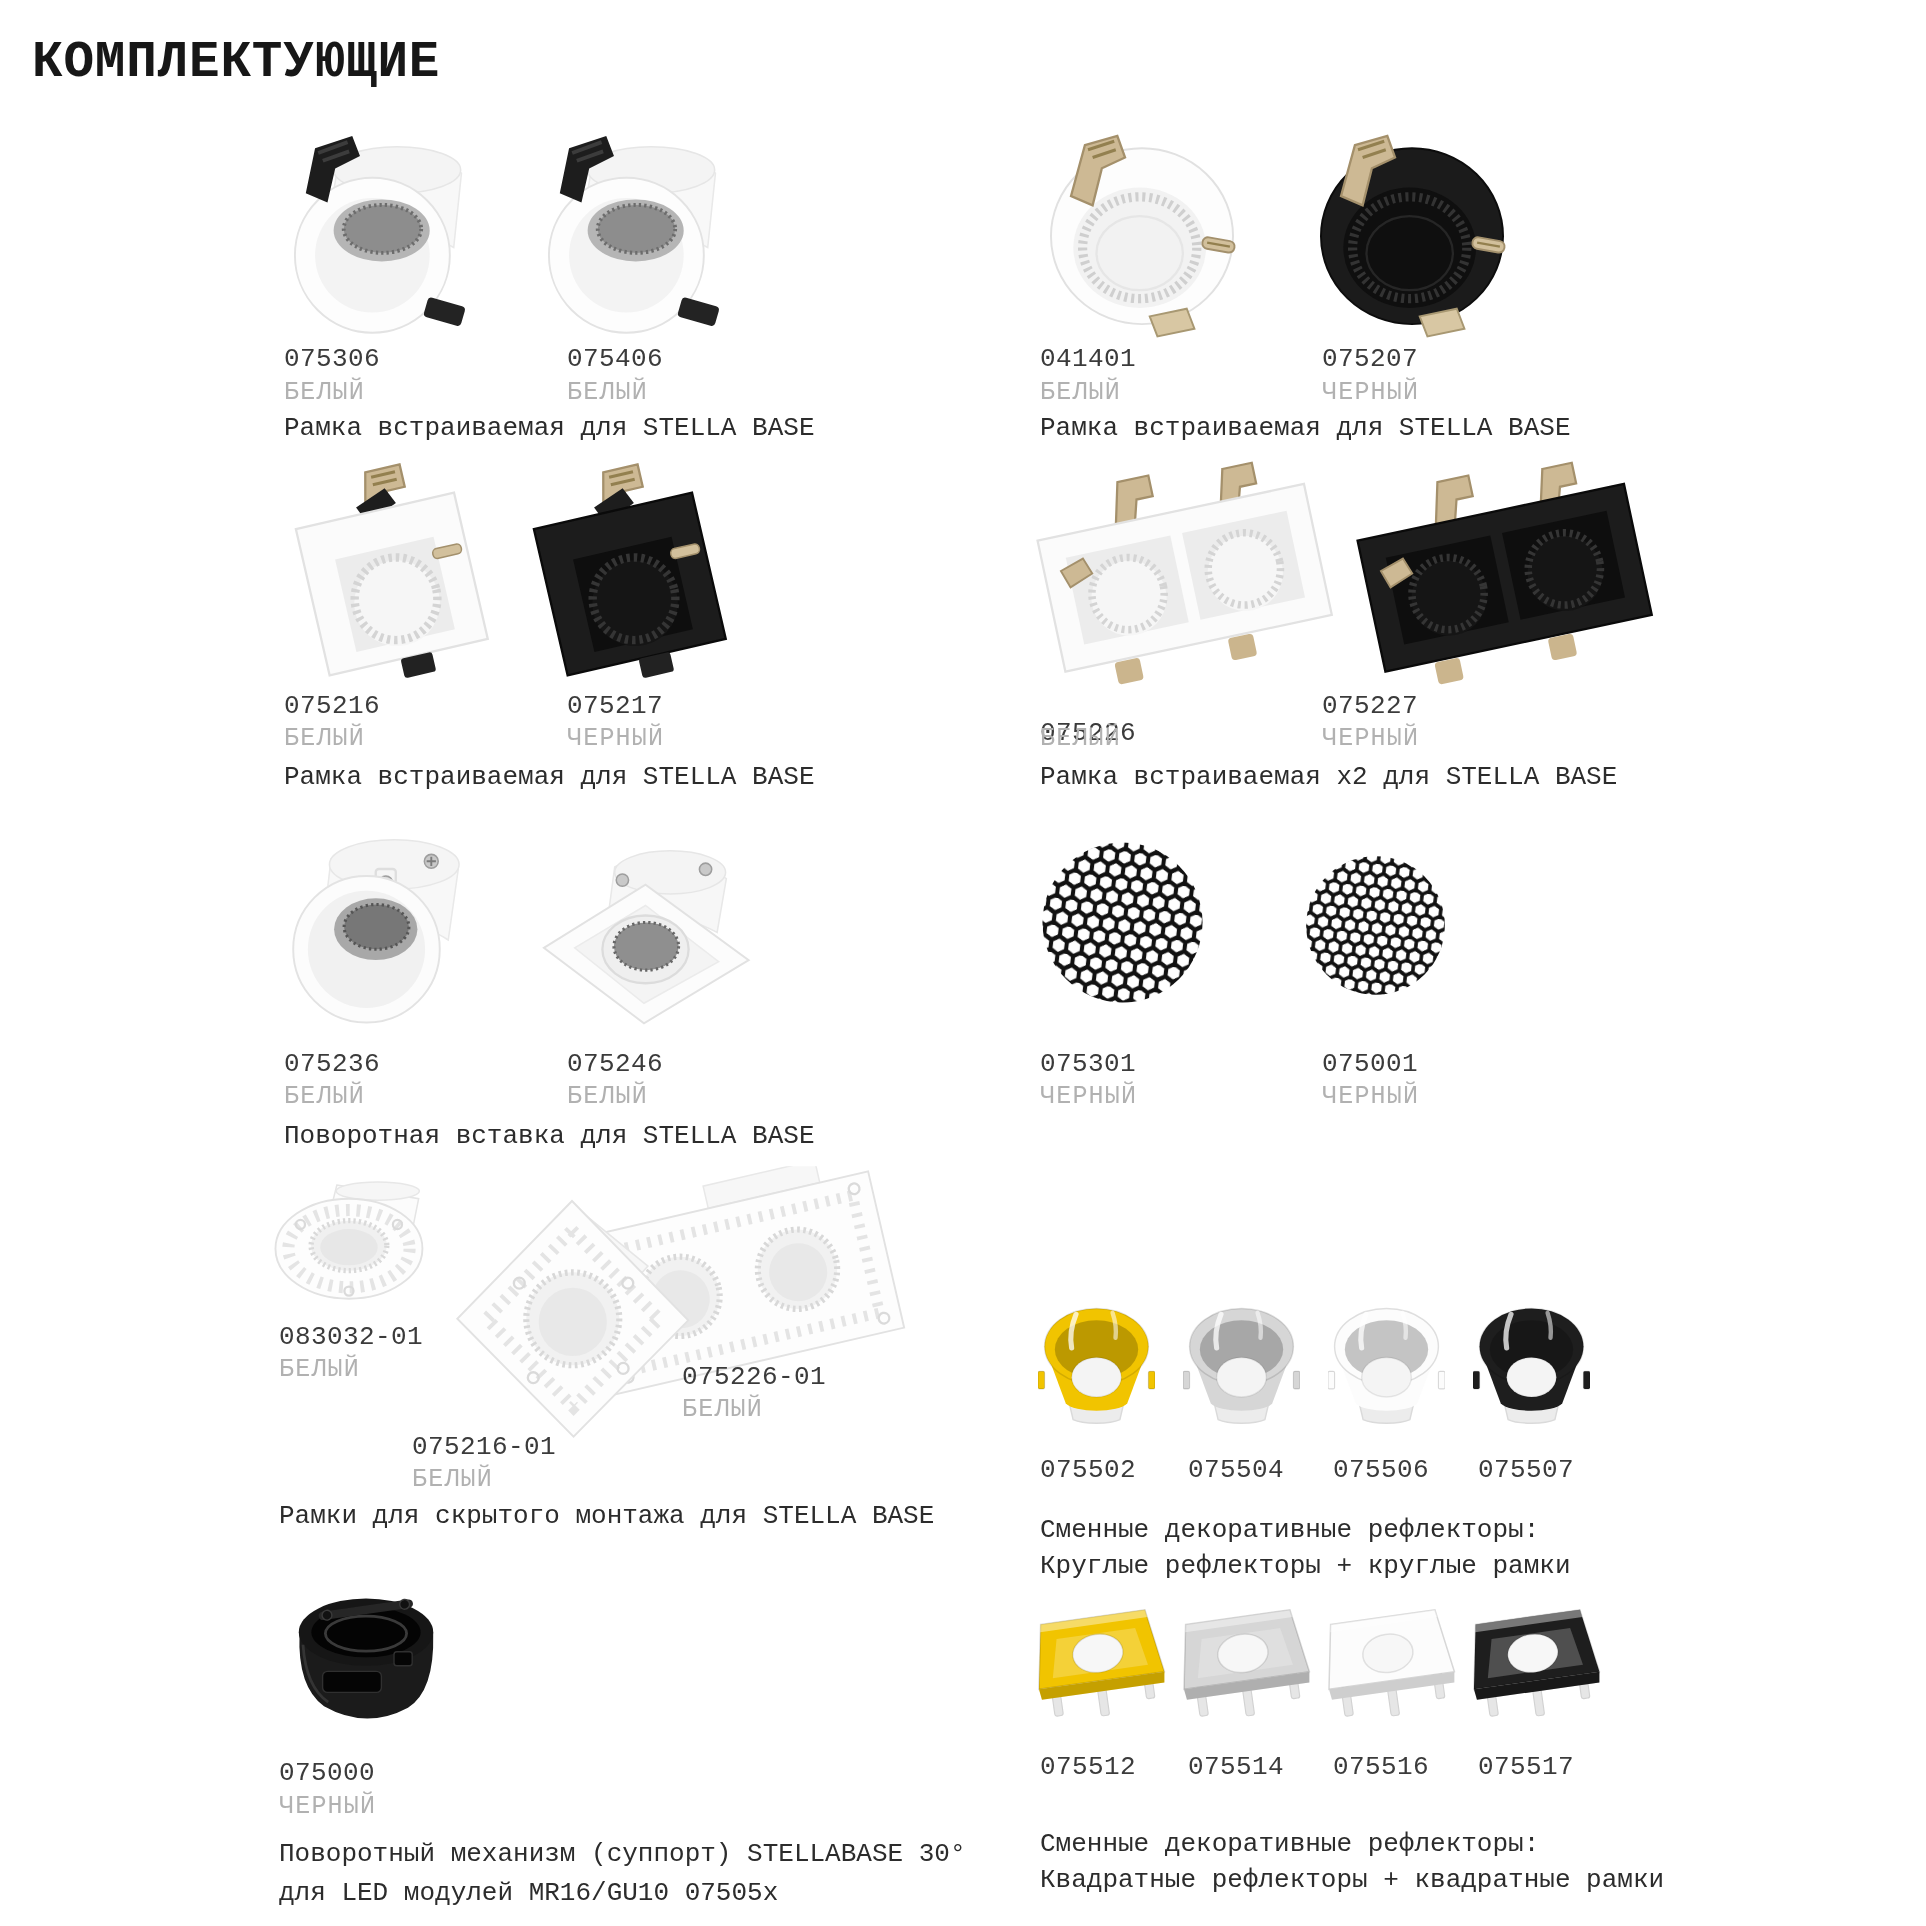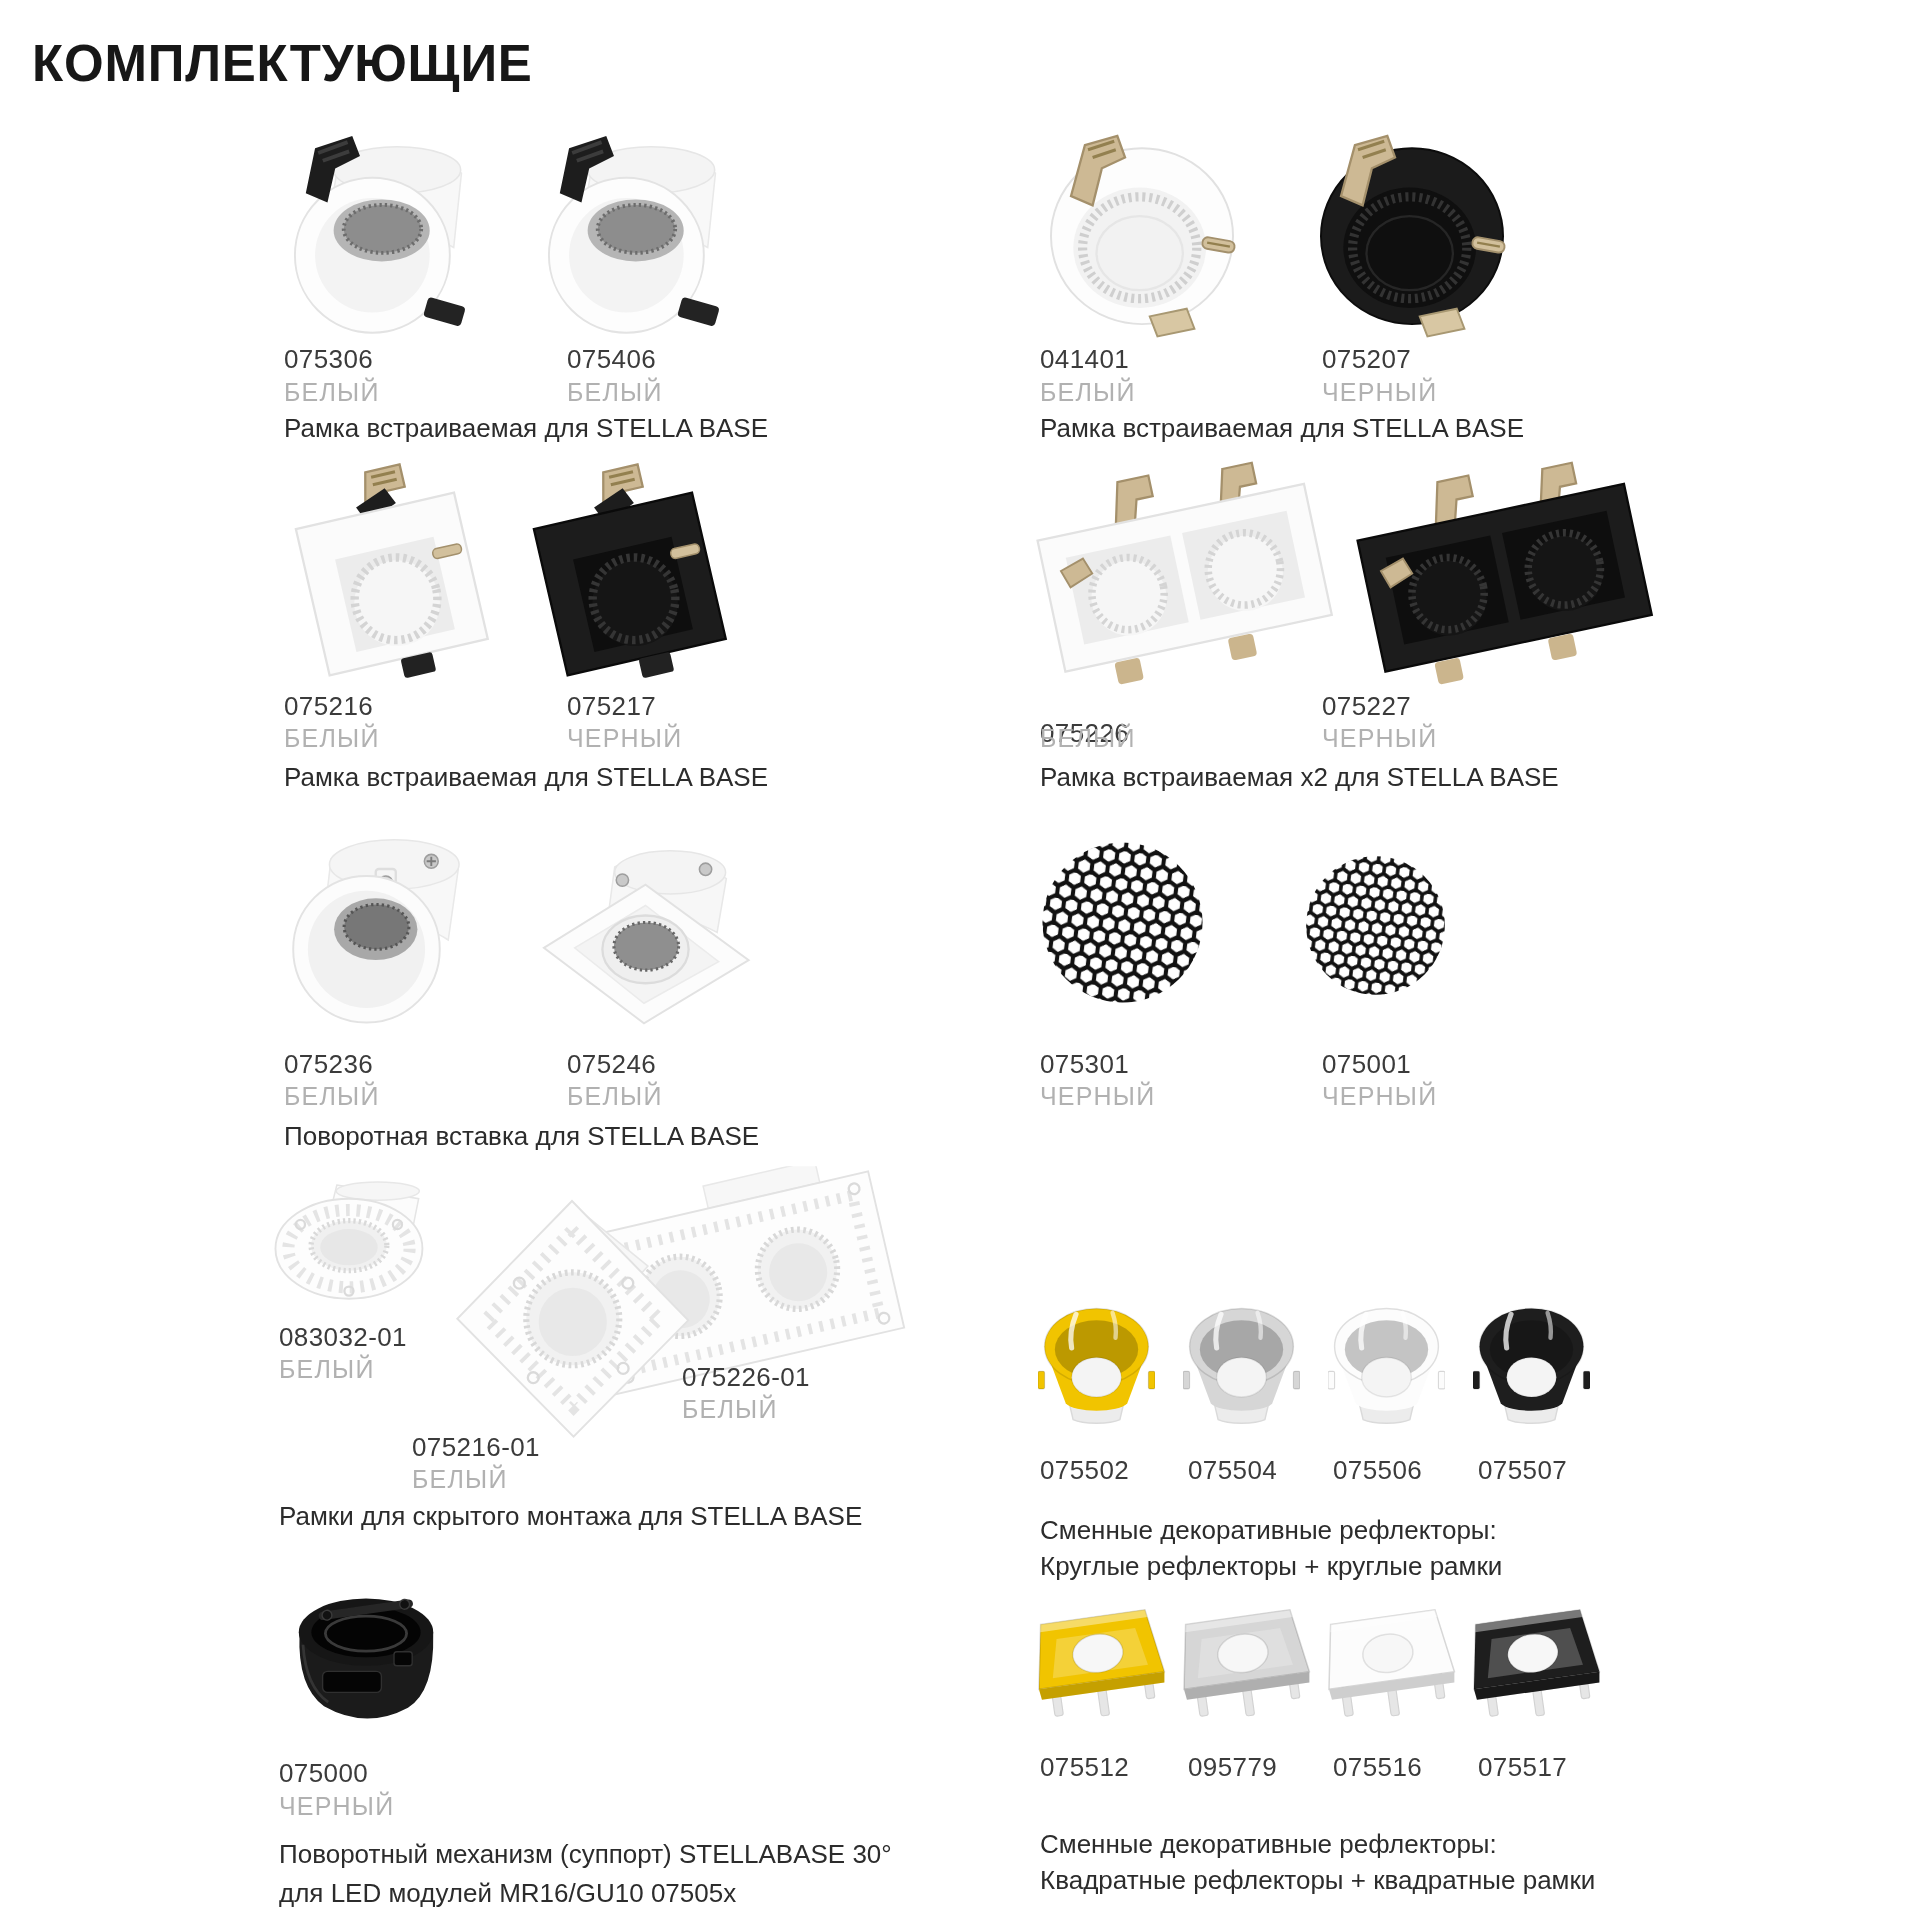--- a/index.html
+++ b/index.html
@@ -1,17 +1,17 @@
 <!DOCTYPE html>
 <html style="font-size:12.3px"><head>
 <meta charset="utf-8">
 <style>
   html,body{margin:0;padding:0;background:#fff}
   .page{position:relative;width:1806px;height:1926px;background:#ffffff;
-        font-family:Liberation Sans, sans-serif;overflow:hidden}
+        font-family:Liberation Mono, monospace;overflow:hidden}
   .title{position:absolute;left:32px;top:34px;font-size:51px;font-weight:700;
          color:#171717;letter-spacing:0.8px}
   .code{position:absolute;font-size:26px;color:#3b3b3b;letter-spacing:0.4px;white-space:nowrap}
   .clr{position:absolute;font-size:25px;color:#b1b1b1;letter-spacing:1.2px;white-space:nowrap}
   .desc{position:absolute;font-size:26px;color:#2c2c2c;line-height:35px;white-space:pre-line}
   .desc.lh45{line-height:35px}
   .desc.lh47{line-height:36px}
   .desc.lh50{line-height:39px}
   .img{position:absolute}
   .img svg{width:100%;height:100%;display:block;overflow:visible}
@@ -376,20 +376,20 @@
     <svg viewBox="0 0 190 175" color="#fcfcfc">
         <use href="#s-refsquare"></use>
       </svg>
   </div>
   <div class="img" style="left:1461px;top:1586px;width:145px;height:143px">
     <svg viewBox="0 0 190 175" color="#1e1e1e">
         <use href="#s-refsquare"></use>
       </svg>
   </div>
   <div class="code" style="left:1040px;top:1752px">075512</div>
-  <div class="code" style="left:1188px;top:1752px">095779</div>
+  <div class="code" style="left:1188px;top:1752px">075514</div>
   <div class="code" style="left:1333px;top:1752px">075516</div>
   <div class="code" style="left:1478px;top:1752px">075517</div>
   <div class="desc lh47" style="left:1040px;top:1826px">Сменные декоративные рефлекторы:
 Квадратные рефлекторы + квадратные рамки</div>
 
 </div>
 
 
 </body></html>

